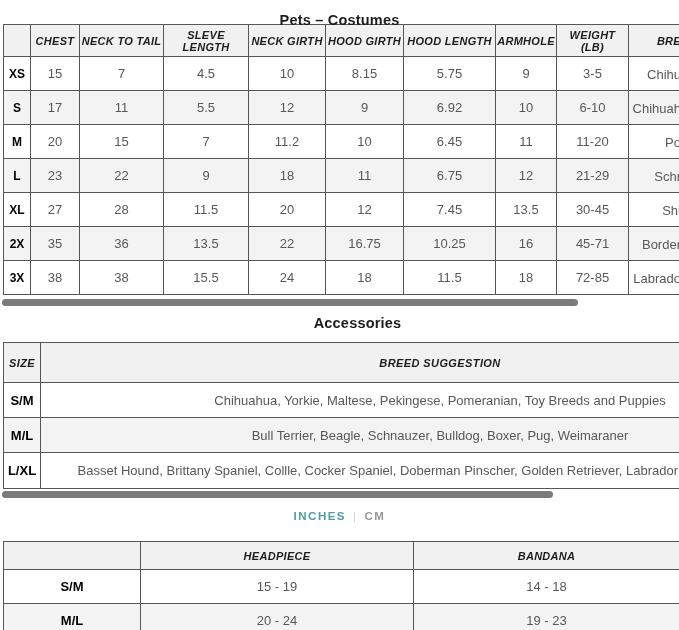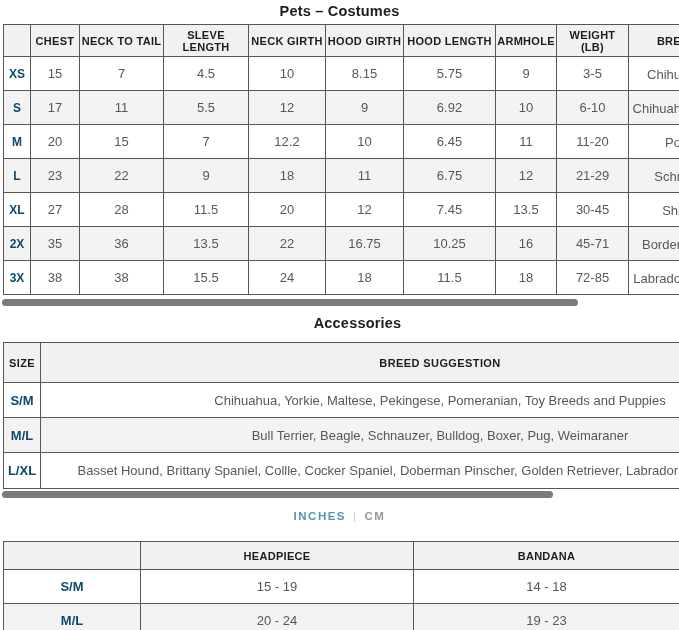--- a/index.html
+++ b/index.html
@@ -1,28 +1,28 @@
 <!DOCTYPE html>
 <html><head>
 <meta charset="utf-8">
 <style>
   * { box-sizing: border-box; margin: 0; padding: 0; }
   html, body { width: 679px; height: 630px; background: #ffffff; overflow: hidden;
                font-family: "Liberation Sans", sans-serif; }
   .section-title { text-align: center; font-weight: bold; font-size: 14.5px;
                    color: #1d1d1f; letter-spacing: 0.2px; }
-  #costumes-title { padding-top: 3px; height: 18px; line-height: 16px; }
+  #costumes-title { padding-top: 12px; height: 18px; line-height: 16px; }
   .clip { width: 679px; overflow: hidden; }
   #costumes-clip { margin-top: 6px; }
   table { border-collapse: collapse; table-layout: fixed; }
   th, td { border: 1px solid #565656; text-align: center; overflow: hidden; }
   thead th { background: #f1f1f1; font-size: 11px; font-weight: bold;
-             color: #1d1d1f; letter-spacing: 0.3px; height: 32px; }
+             color: #1d1d1f; letter-spacing: 0.3px; height: 32px; font-style: italic; }
   tbody td { font-size: 13px; color: #58585a; }
-  tbody th { font-size: 12px; font-weight: bold; color: #0c4a6e; background: inherit; }
+  tbody th { font-size: 12px; font-weight: bold; color: #000000; background: inherit; }
   tr.alt { background: #f3f3f3; }
   tr.plain { background: #ffffff; }
 
   #costumes-table { width: 888px; margin-left: 3px; }
   #costumes-table tbody tr { height: 34px; }
   .anchor-cell { position: relative; }
   .frag { position: absolute; right: 210px; top: 50%; transform: translateY(-50%);
           white-space: nowrap; }
 
   .scroll-thumb { height: 7px; border-radius: 4px; background: #7b7b7b; }
@@ -112,21 +112,21 @@
         <td>6-10</td>
         <td class="anchor-cell">
           <span class="frag">Chihuah</span>
         </td>
       </tr>
       <tr class="plain">
         <th>M</th>
         <td>20</td>
         <td>15</td>
         <td>7</td>
-        <td>12.2</td>
+        <td>11.2</td>
         <td>10</td>
         <td>6.45</td>
         <td>11</td>
         <td>11-20</td>
         <td class="anchor-cell">
           <span class="frag">Po</span>
         </td>
       </tr>
       <tr class="alt">
         <th>L</th>

